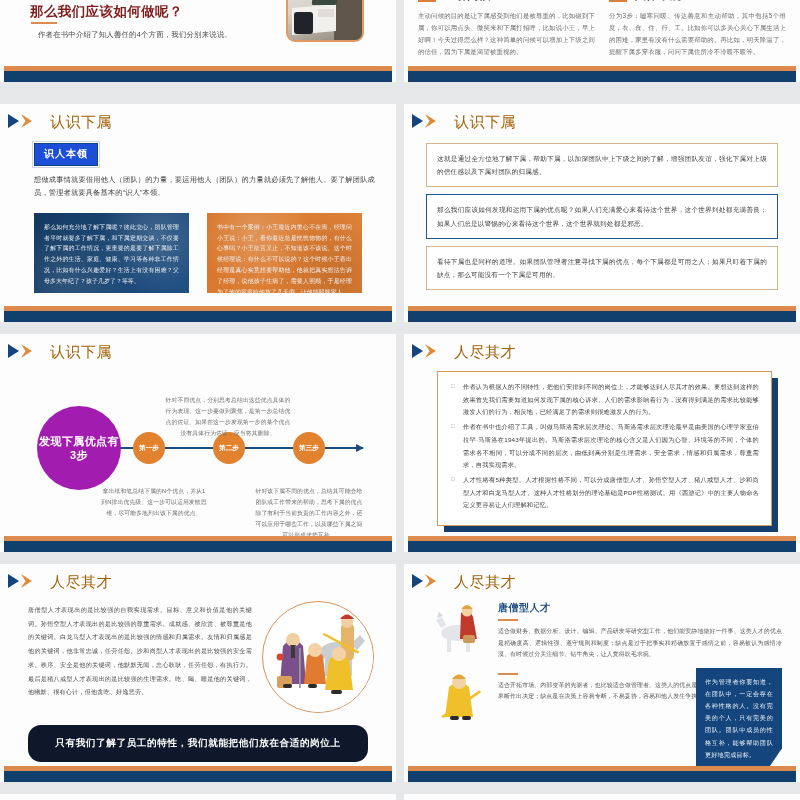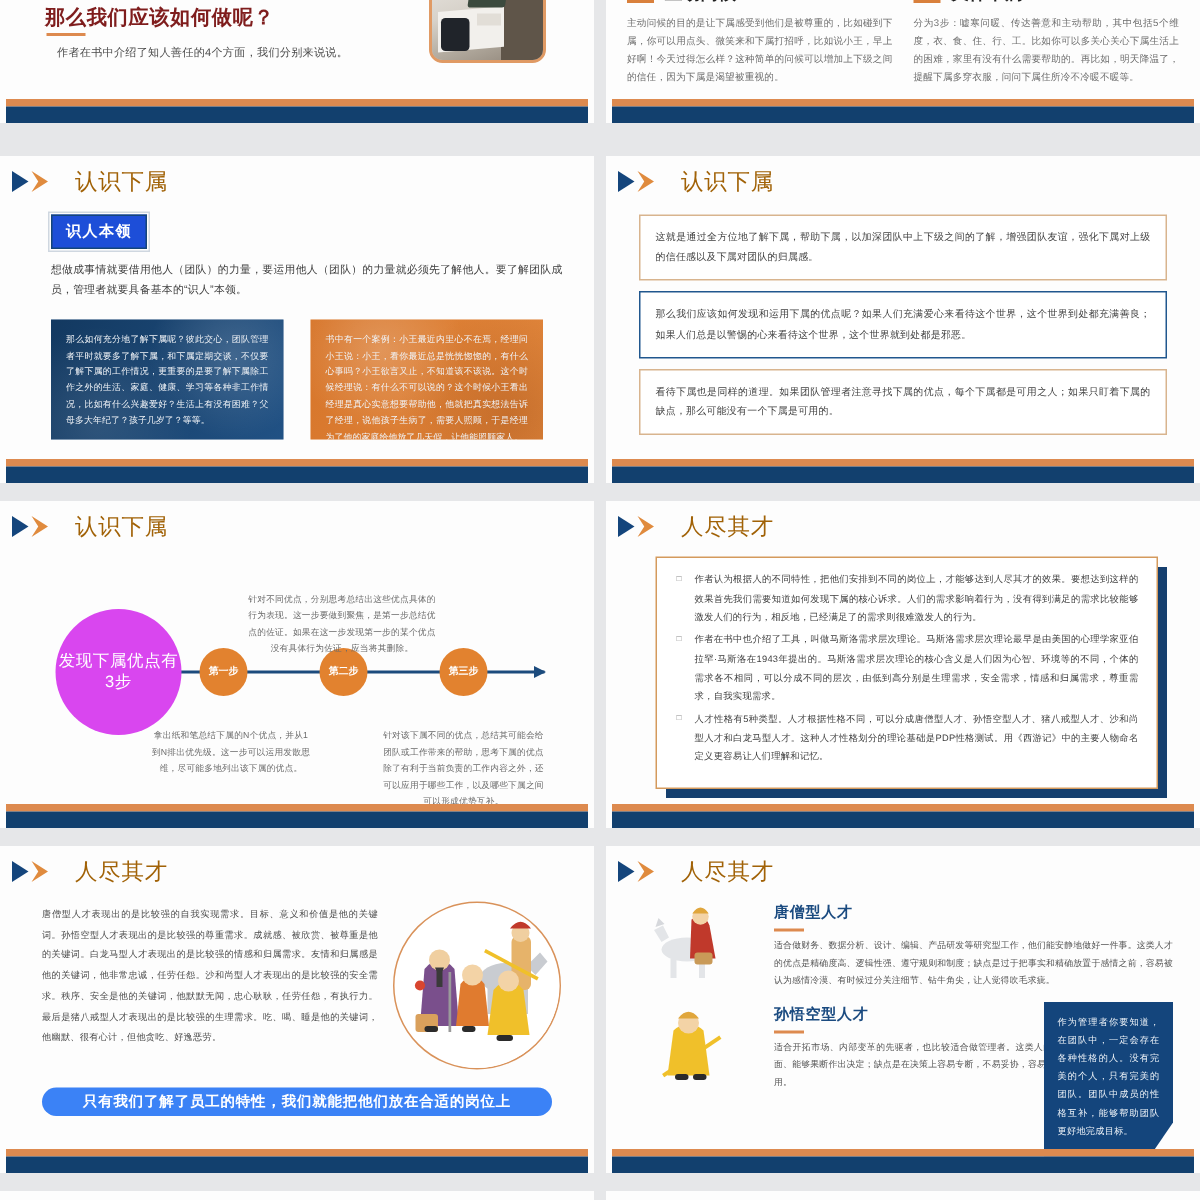--- a/index.html
+++ b/index.html
@@ -108,22 +108,22 @@
   .s4box.mid { border:1px solid #20578e; }
   .s4box p { font-size:6.6px; line-height:2.0; color:#3f3f3f; text-align:justify; letter-spacing:.2px; }
 
   
   .tl { position:relative; height:175px; }
   .tl .line { position:absolute; left:98px; top:88px; width:265px; height:1.6px; background:#1c4b7d; }
   .tl .line:after{ content:""; position:absolute; right:-1px; top:-3.2px;
      border-left:8px solid #1c4b7d; border-top:4px solid transparent; border-bottom:4px solid transparent; }
   .tl .bigc {
     position:absolute; left:37px; top:47px; width:84px; height:84px; border-radius:50%;
-    background:#d946ef; color:#fff; display:flex; align-items:center; justify-content:center;
-    text-align:center; font-size:11px; font-weight:400; line-height:1.28; letter-spacing:.4px;
+    background:#a21caf; color:#fff; display:flex; align-items:center; justify-content:center;
+    text-align:center; font-size:11px; font-weight:700; line-height:1.28; letter-spacing:.4px;
   }
   .tl .step {
     position:absolute; top:73px; width:32px; height:32px; border-radius:50%;
     background:#e2822f; color:#fff; display:flex; align-items:center; justify-content:center;
     text-align:center; font-size:6.6px; font-weight:700; line-height:1.3;
   }
   .tl .st1 { left:133px; }
   .tl .st2 { left:213px; }
   .tl .st3 { left:293px; }
   .tl .cap { position:absolute; font-size:5.8px; line-height:1.9; color:#6b6b6b; letter-spacing:.15px; }
@@ -140,28 +140,28 @@
   .s6inner li:before { content:"□"; position:absolute; left:1px; top:0px; color:#8b8b8b; font-size:5.5px; }
 
   
   .s7 { display:flex; padding:14px 22px 0 28px; gap:10px; }
   .s7 .para { flex:1; font-size:6.1px; line-height:2.25; color:#4a4a4a; text-align:justify; letter-spacing:.2px; }
   .circleart {
     width:112px; height:112px; border-radius:50%; border:1.4px solid #d9925a;
     position:relative; flex:none; margin-top:-2px; overflow:hidden; background:#fff;
   }
   .banner {
-    margin:12px 28px 0 28px; height:19px; border-radius:13px; background:#3b82f6;
+    margin:12px 28px 0 28px; height:37px; border-radius:13px; background:#0f172a;
     display:flex; align-items:center; justify-content:center;
     color:#fff; font-size:9.6px; font-weight:700; letter-spacing:.6px;
   }
 
   
   .s8 { position:relative; padding:12px 0 0 0; height:100%; }
-  .s8row { display:flex; gap:28px; padding:0 18px 0 28px; margin-bottom:8px; }
+  .s8row { display:flex; gap:10px; padding:0 18px 0 28px; margin-bottom:8px; }
   .s8art { width:56px; height:56px; flex:none; position:relative; }
   .s8txt { flex:1; }
   .s8title { font-size:10px; font-weight:700; color:#1b4b80; letter-spacing:.5px; }
   .s8rule { width:20px; height:2px; background:#dd8a4f; margin:4px 0 5px 0; }
   .s8p { font-size:5.9px; line-height:1.95; color:#555; text-align:justify; letter-spacing:.15px; }
   .callout {
     position:absolute; right:18px; bottom:36px; width:86px; padding:8px 9px 10px 9px;
     background:#14457c; color:#eef3f8; font-size:6.1px; line-height:2.0; letter-spacing:.2px;
     text-align:justify;
     clip-path:polygon(0 0, 100% 0, 100% 78%, 82% 100%, 0 100%);
@@ -413,21 +413,20 @@
           <svg viewBox="0 0 56 56" width="56" height="56">
             <path d="M17 18 q10 -9 20 0 l4 30 h-28 z" fill="#f0c02a"></path>
             <circle cx="27" cy="13" r="7" fill="#f3d3a6"></circle>
             <path d="M20 10 q7 -9 14 0 z" fill="#e0a63c"></path>
             <rect x="6" y="34" width="46" height="2.6" fill="#f0c02a" transform="rotate(-34 29 35)"></rect>
             <rect x="18" y="47" width="9" height="4" rx="2" fill="#2b2b2b"></rect>
             <rect x="30" y="47" width="9" height="4" rx="2" fill="#2b2b2b"></rect>
           </svg>
         </div>
         <div class="s8txt">
-          <div class="s8title">孙悟空型人才</div>
           <div class="s8rule"></div>
           <div class="s8p">适合开拓市场、内部变革的先驱者，也比较适合做管理者。这类人的优点是有决断力、善于控制局面、能够果断作出决定；缺点是在决策上容易专断，不易妥协，容易和他人发生争执，可能会刚愎自用。</div>
         </div>
       </div>
       <div class="callout">作为管理者你要知道，在团队中，一定会存在各种性格的人。没有完美的个人，只有完美的团队。团队中成员的性格互补，能够帮助团队更好地完成目标。</div>
     </div>
     <div class="botbar">
         <div class="o"></div>
         <div class="b"></div>
       </div>

